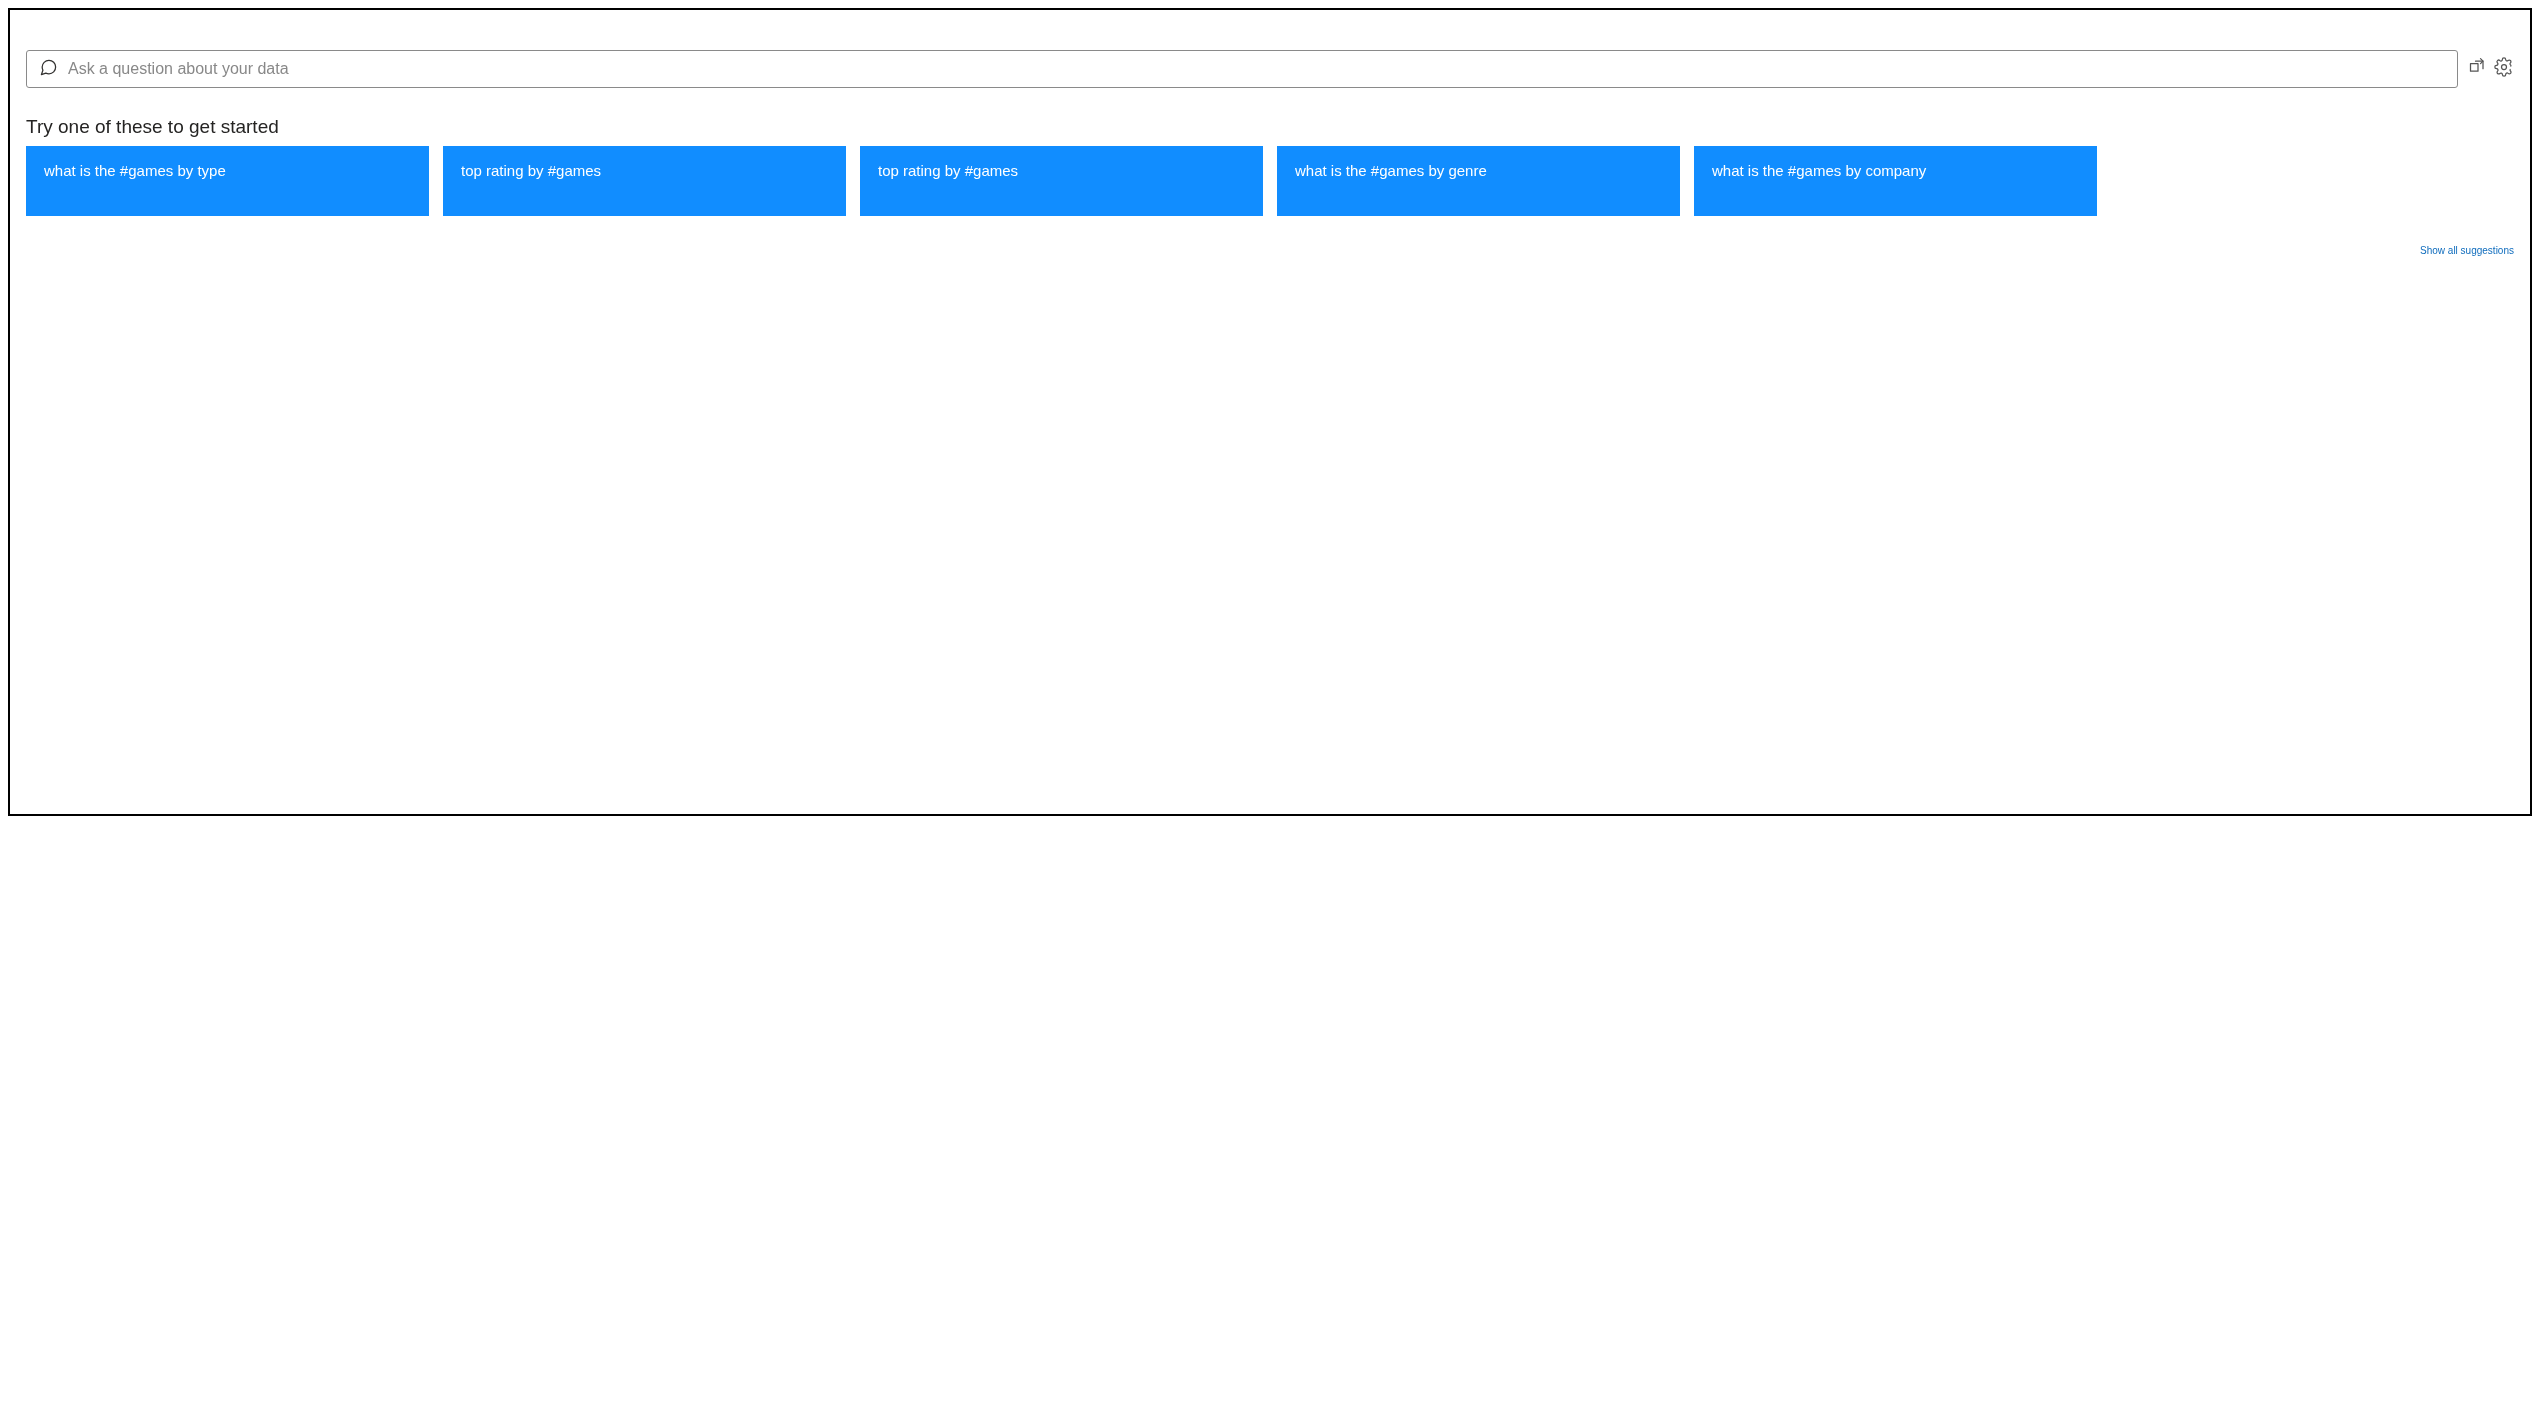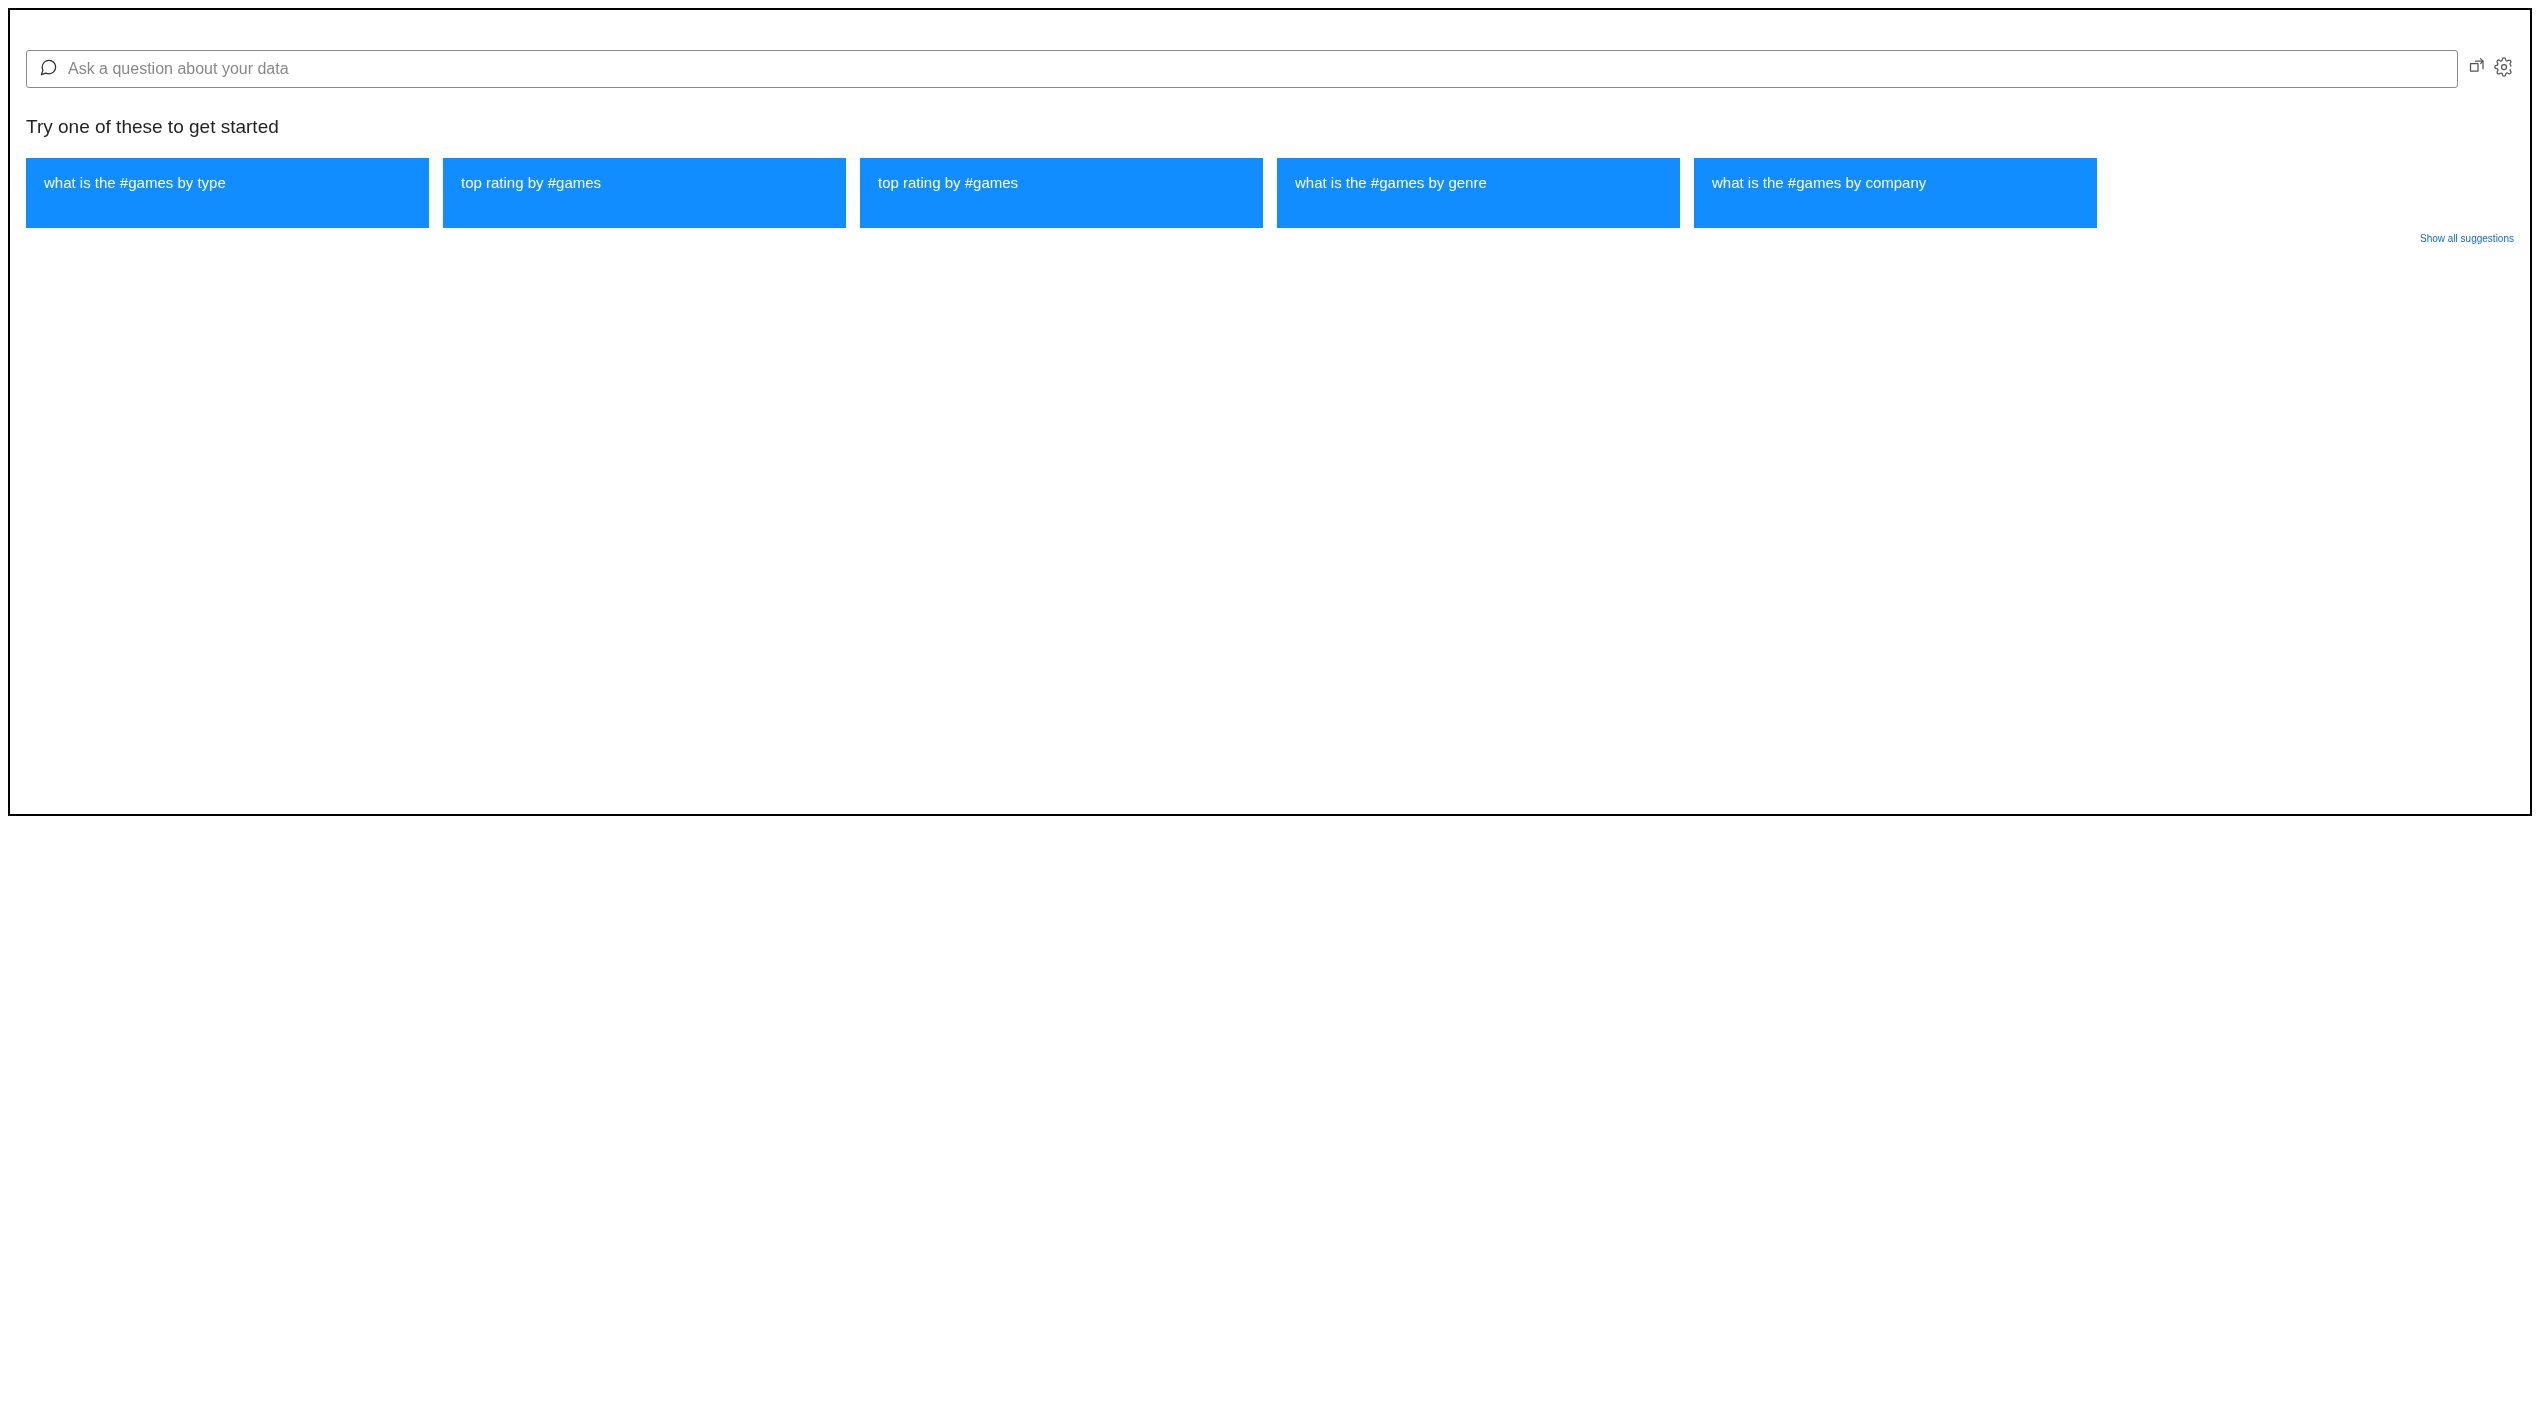--- a/index.html
+++ b/index.html
@@ -57,27 +57,27 @@
       gap: 6px;
       color: #555;
     }
     .toolbar-icons svg {
       cursor: pointer;
     }
     .section-title {
       font-size: 19px;
       color: #252423;
       font-weight: 400;
-      margin-bottom: 20px;
+      margin-bottom: 8px;
     }
     .cards-row {
       display: grid;
       grid-template-columns: repeat(6, 1fr);
       gap: 14px;
-      margin-bottom: 0;
+      margin-bottom: 24px;
     }
     .card {
       background: #118dff;
       color: #ffffff;
       padding: 14px 18px;
       font-size: 15px;
       line-height: 1.4;
       min-height: 70px;
       cursor: pointer;
       display: flex;

